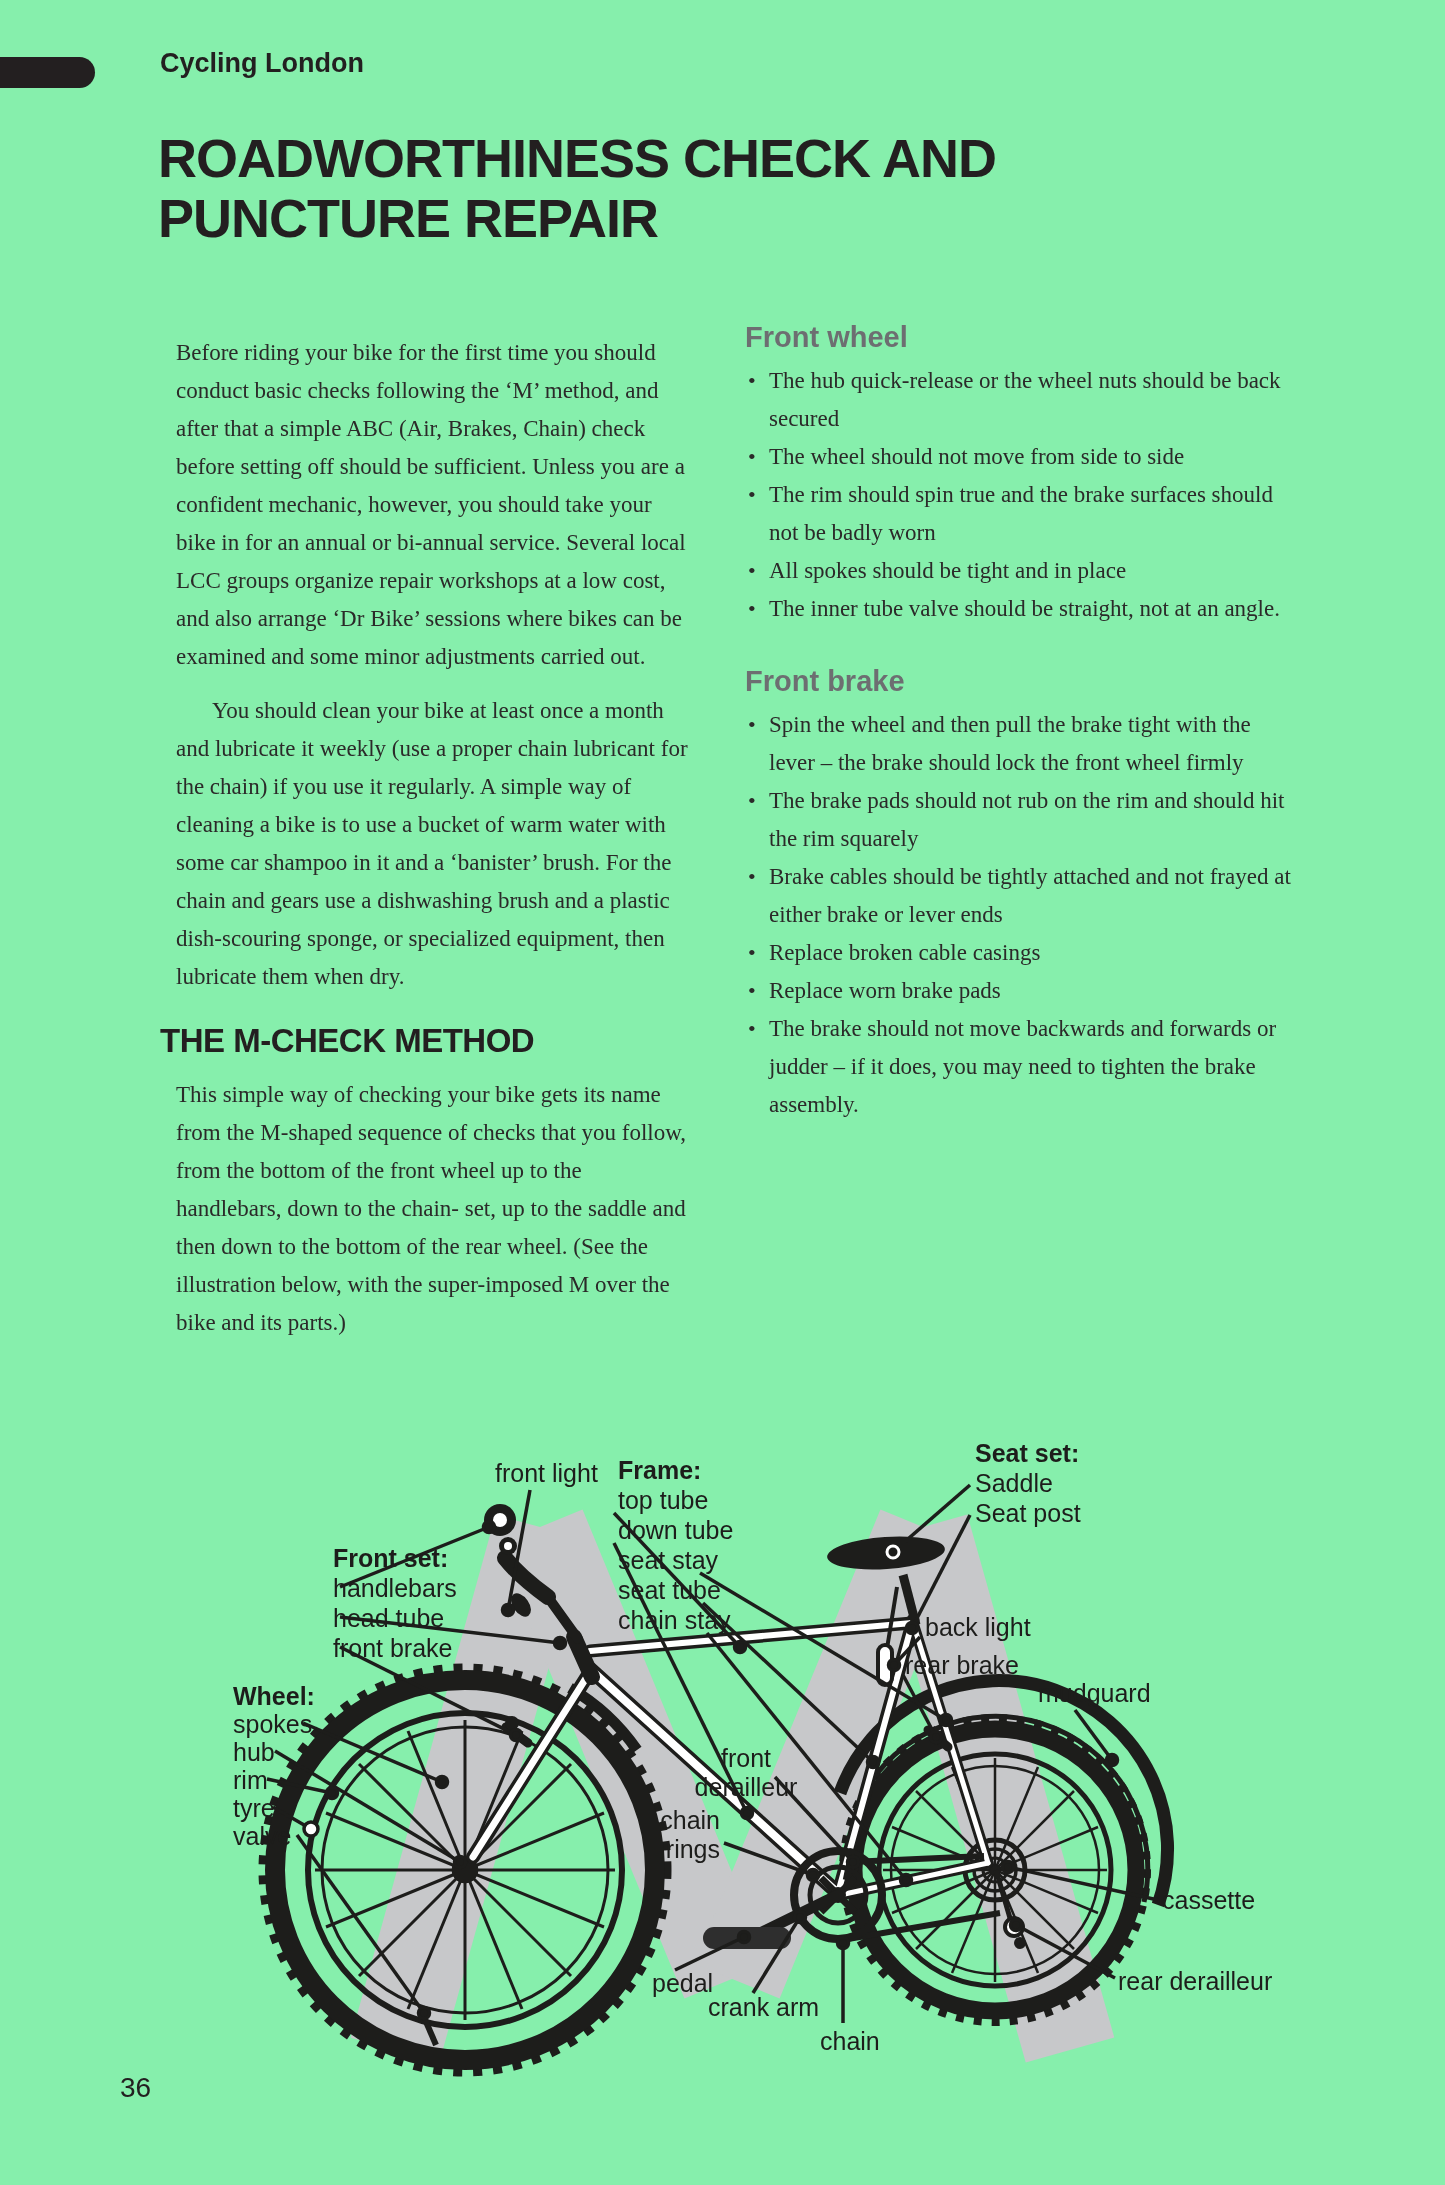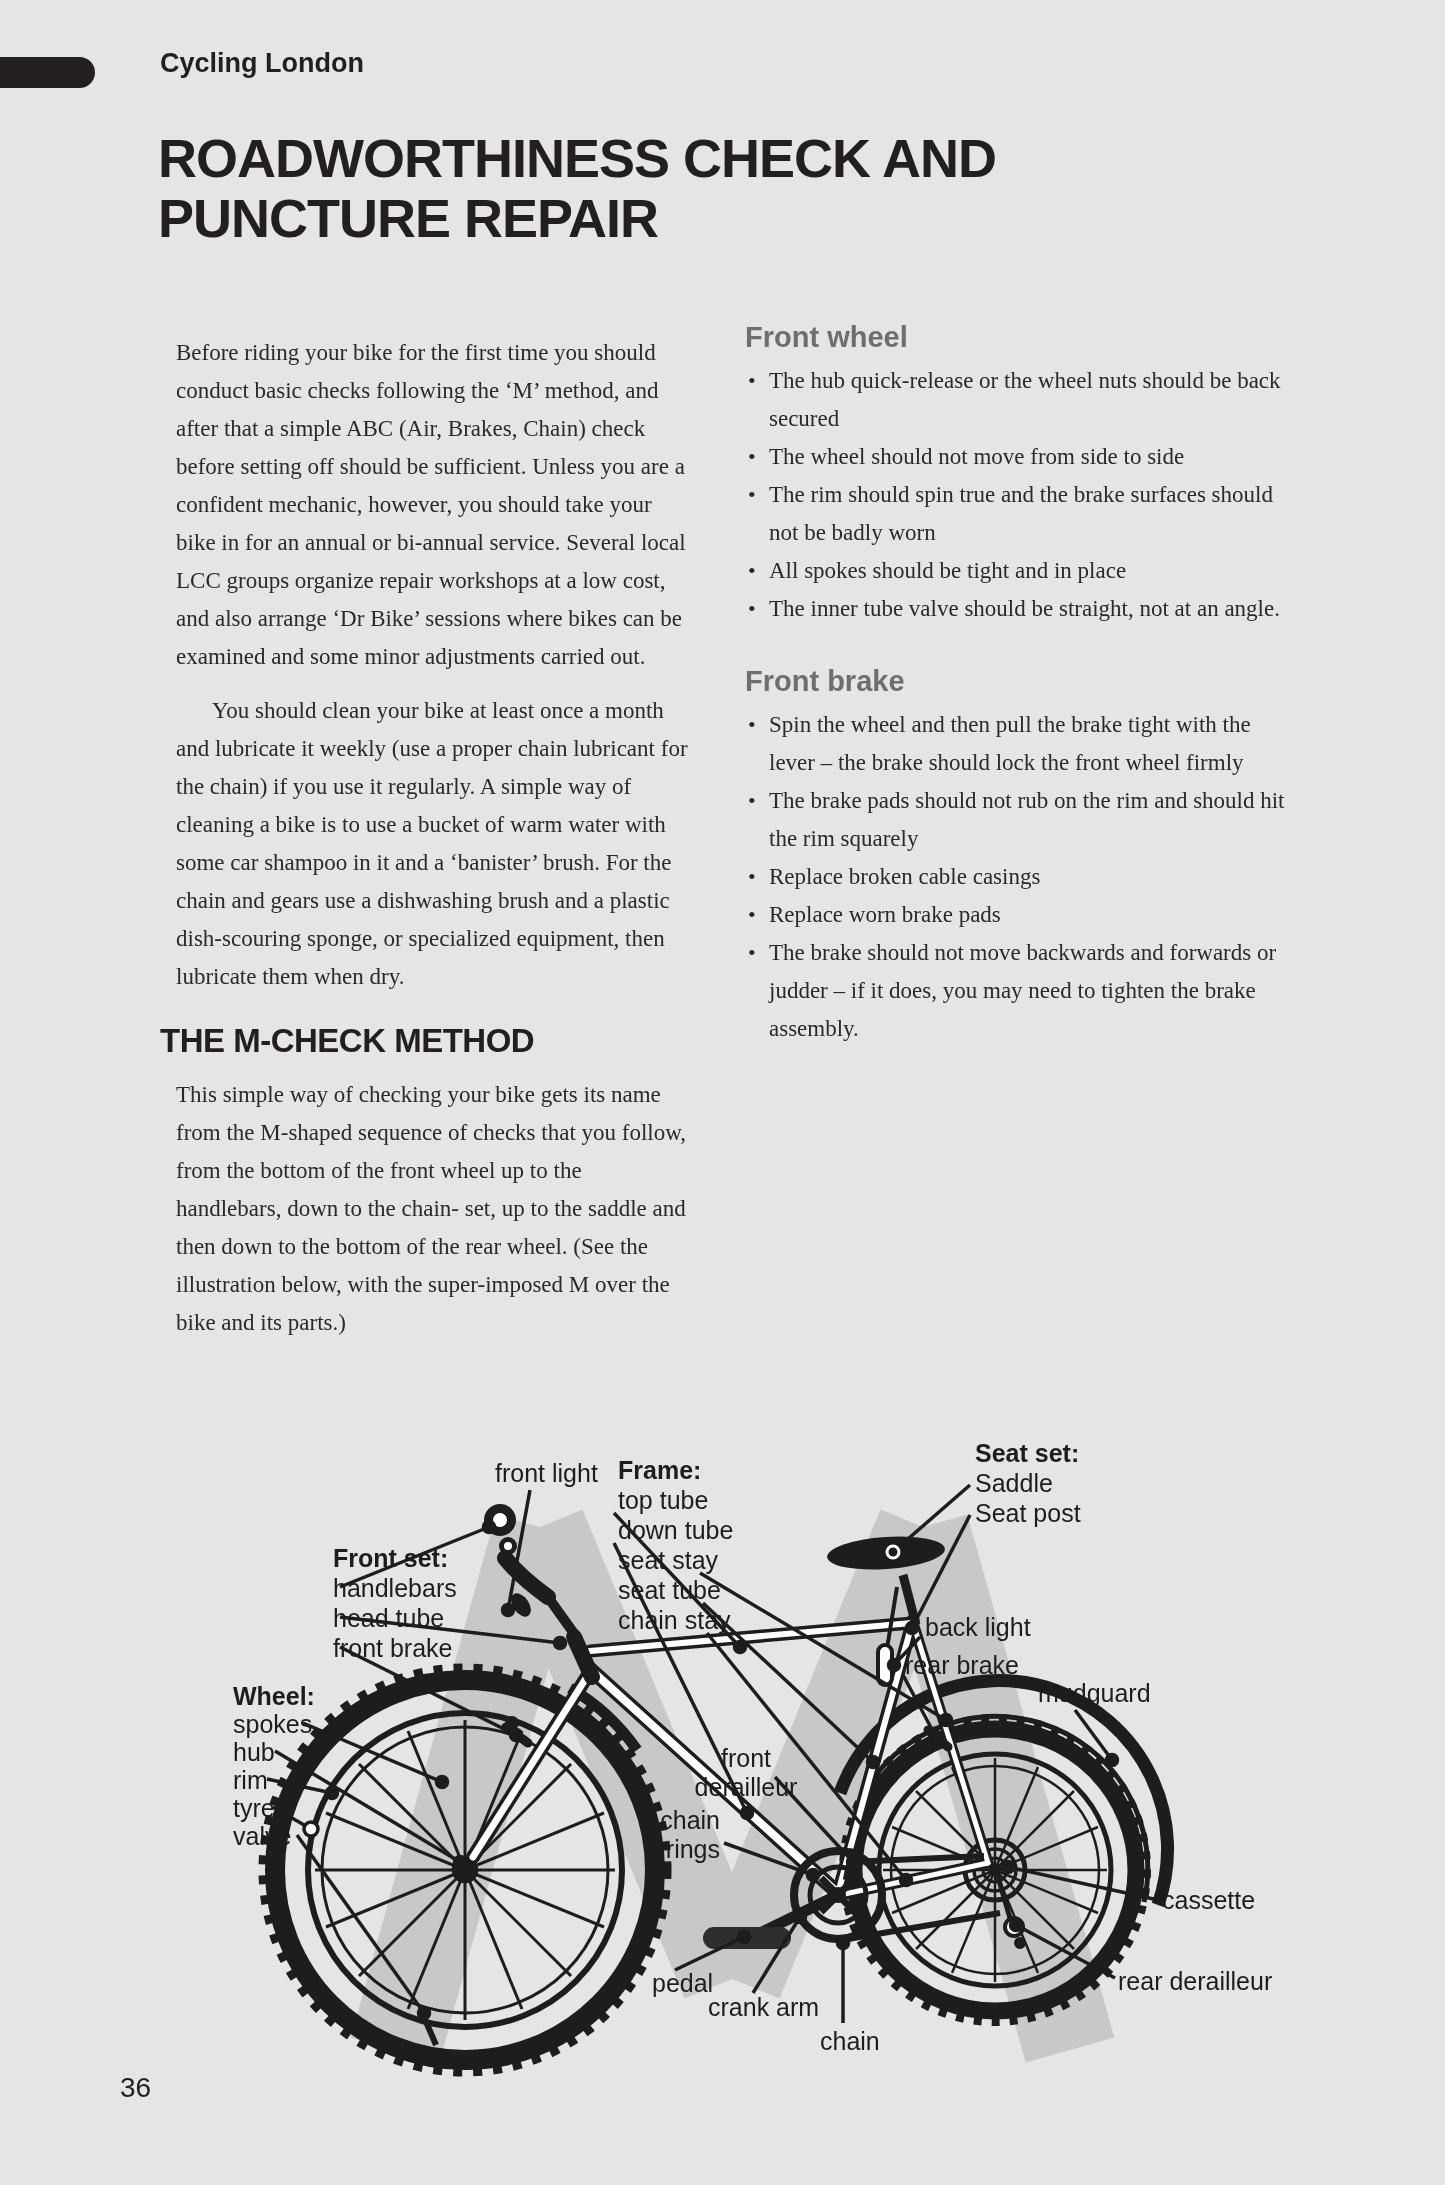--- a/index.html
+++ b/index.html
@@ -1,16 +1,16 @@
 <!DOCTYPE html>
 <html><head>
 <meta charset="utf-8">
 <style>
   html,body{margin:0;padding:0;background:#888;}
-  #page{position:relative;width:1445px;height:2185px;background:#e5e5e5;margin:0 auto;overflow:hidden;
+  #page{position:relative;width:1445px;height:2185px;background:#86efac;margin:0 auto;overflow:hidden;
         font-family:"Liberation Serif",serif;color:#2b2a29;}
   
   #tab-bar{position:absolute;left:0;top:57px;width:95px;height:31px;background:#231f20;border-radius:0 16px 16px 0;}
   #header-label{position:absolute;left:160px;top:48px;font-family:"Liberation Sans",sans-serif;
         font-weight:bold;font-size:27px;color:#231f20;}
   
   #page-title{position:absolute;left:158px;top:128px;font-family:"Liberation Sans",sans-serif;
         font-weight:800;font-size:54px;line-height:60px;letter-spacing:-1px;color:#231f20;}
   
   .col{position:absolute;top:318px;width:548px;font-size:23px;line-height:38px;}
@@ -64,20 +64,21 @@
       <li>The hub quick-release or the wheel nuts should be back secured</li>
       <li>The wheel should not move from side to side</li>
       <li>The rim should spin true and the brake surfaces should not be badly worn</li>
       <li>All spokes should be tight and in place</li>
       <li>The inner tube valve should be straight, not at an angle.</li>
     </ul>
     <div class="sec-head second">Front brake</div>
     <ul class="checks">
       <li>Spin the wheel and then pull the brake tight with the lever – the brake should lock the front wheel firmly</li>
       <li>The brake pads should not rub on the rim and should hit the rim squarely</li>
+      <li>Brake cables should be tightly attached and not frayed at either brake or lever ends</li>
       <li>Replace broken cable casings</li>
       <li>Replace worn brake pads</li>
       <li>The brake should not move backwards and forwards or judder – if it does, you may need to tighten the brake assembly.</li>
     </ul>
   </div>
 
   <div id="diagram">
     <svg width="1445" height="700" viewBox="0 0 1445 700">
 
       <g stroke="#c7c8ca" stroke-width="92" fill="none">

